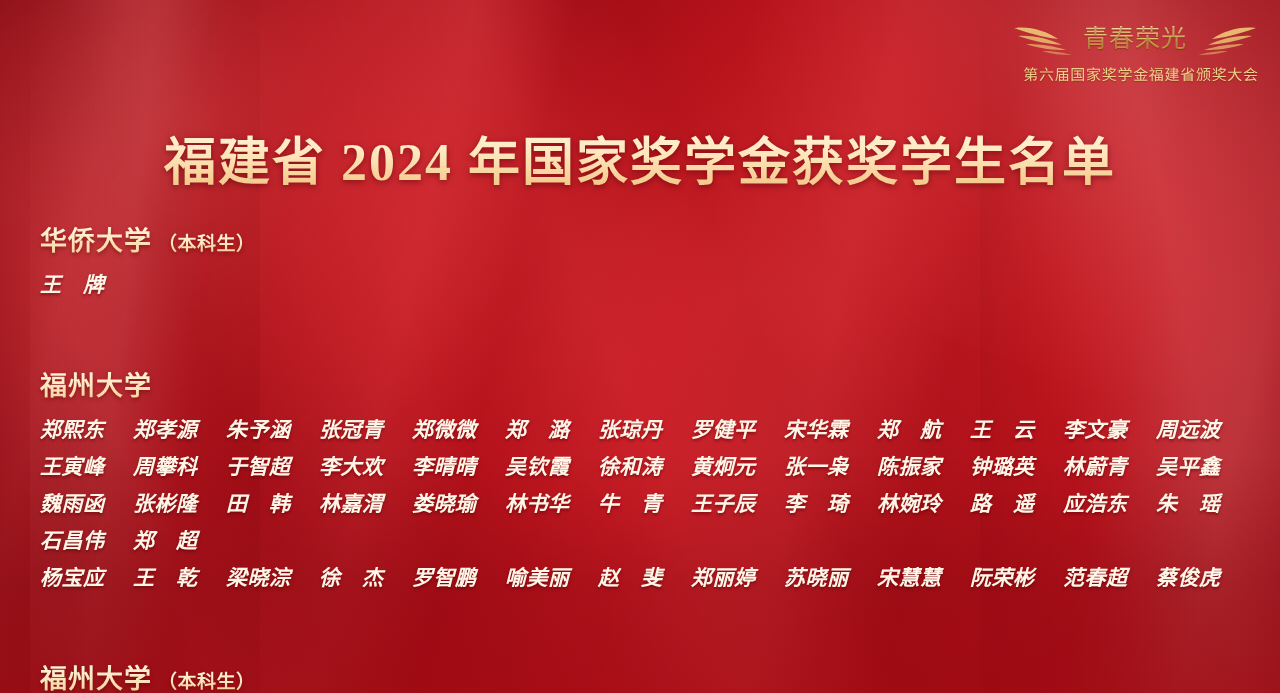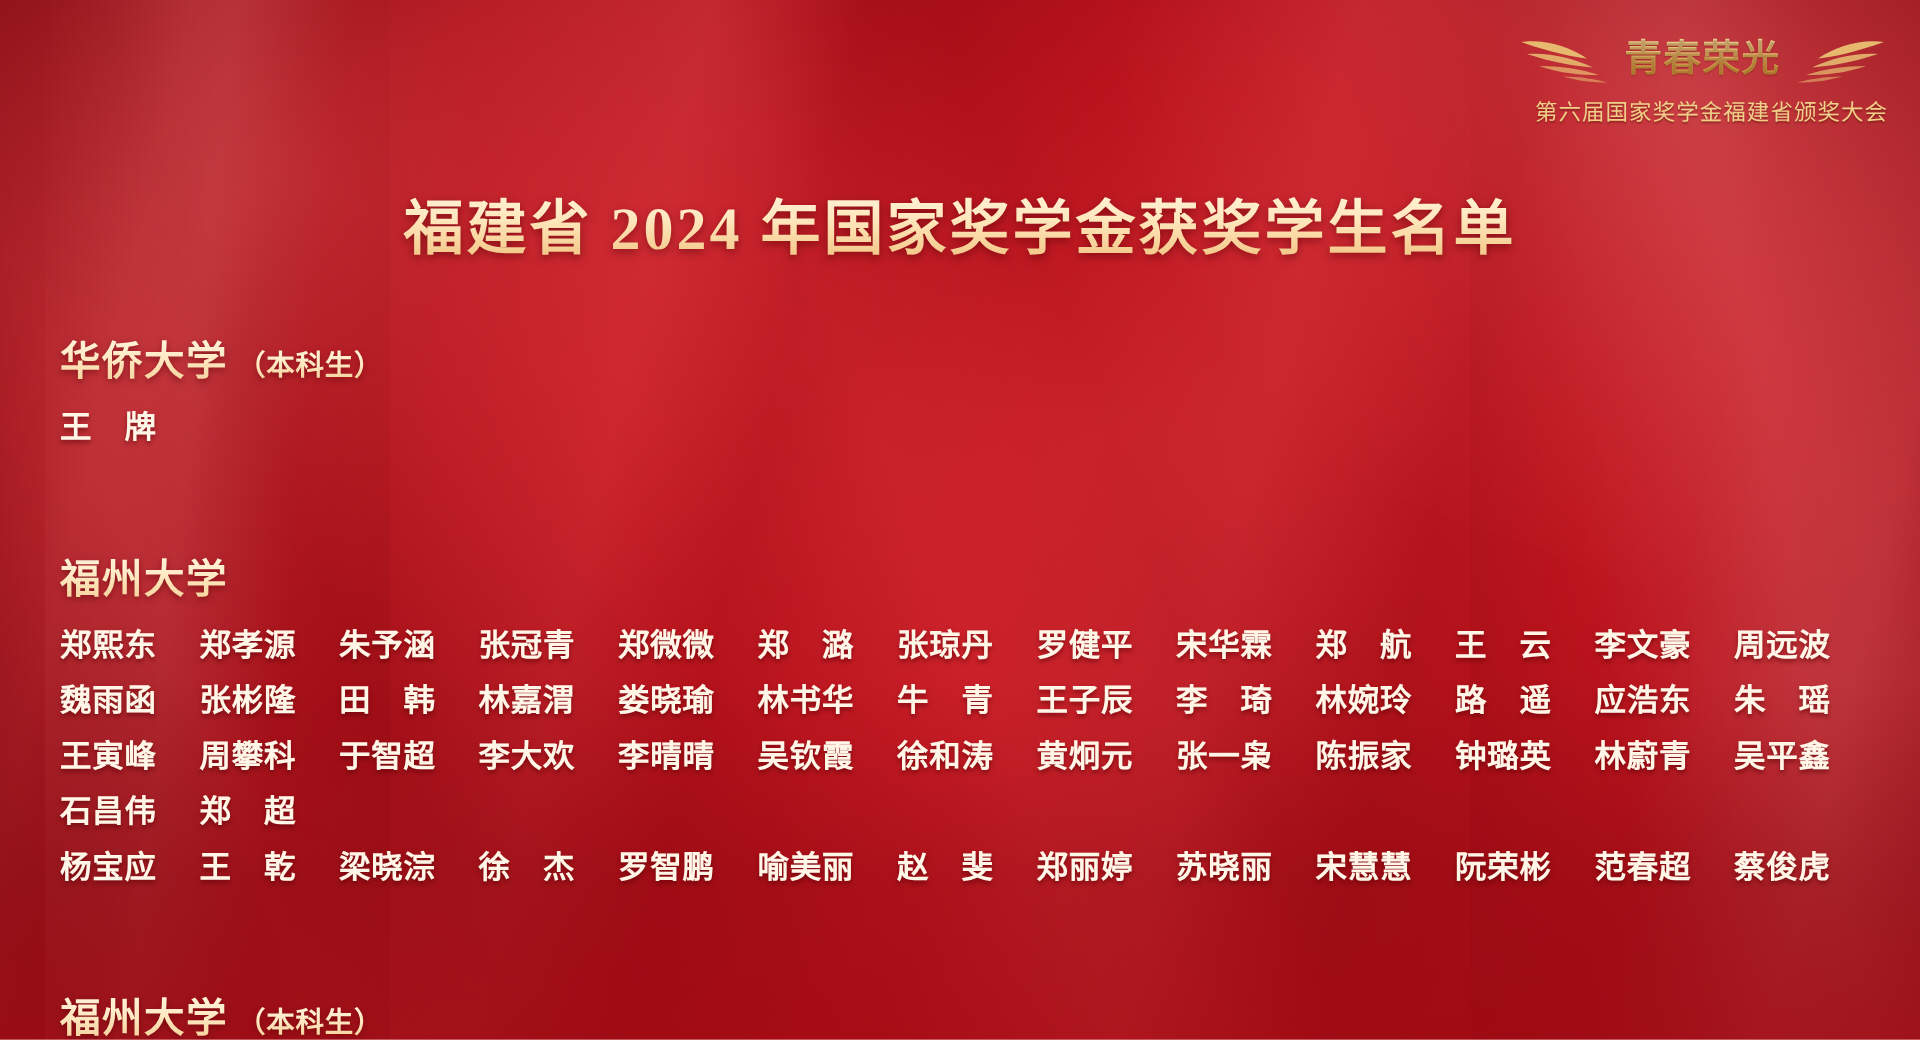--- a/index.html
+++ b/index.html
@@ -96,21 +96,21 @@
   .logo-main {
     position:relative;
     width:246px; height:52px;
     display:flex; align-items:center; justify-content:center;
   }
   .logo-wing { position:absolute; top:6px; }
   .logo-wing.left  { left:0; }
   .logo-wing.right { right:0; }
   .logo-text {
     font-family:"Liberation Sans", "DejaVu Sans", sans-serif;
-    font-size:25px; font-weight:bold;
+    font-size:25px; font-weight:normal;
     letter-spacing:1px;
     background:linear-gradient(180deg, #fff0c0 0%, #f5d98a 38%, #e0b455 70%, #cf9c3a 100%);
     -webkit-background-clip:text; background-clip:text;
     -webkit-text-fill-color:transparent; color:#e8c471;
     text-shadow:0 1px 1px rgba(90,25,0,0.35);
     z-index:2;
   }
   .logo-sub {
     margin-top:3px;
     font-family:Liberation Sans, sans-serif;
@@ -118,21 +118,21 @@
     color:#f0cf88;
     white-space:nowrap;
     text-shadow:0 1px 1px rgba(80,20,0,0.4);
     margin-left:12px;
   }
 
   
   .title {
     position:absolute; left:0; right:0; top:120px;
     text-align:center;
-    font-size:40px; font-weight:bold;
+    font-size:52px; font-weight:bold;
     letter-spacing:2px;
     color:#ffe9c2;
     background:linear-gradient(180deg, #fff6e2 0%, #ffe7bd 45%, #f6cf95 78%, #eebd78 100%);
     -webkit-background-clip:text; background-clip:text;
     -webkit-text-fill-color:transparent;
     filter:drop-shadow(0 2px 3px rgba(85,0,6,0.55));
     white-space:nowrap;
   }
 
   
@@ -165,20 +165,21 @@
     -webkit-background-clip:text; background-clip:text;
     -webkit-text-fill-color:transparent;
     color:#ffe9c4;
   }
 
   .name-rows { margin-top:10px; }
 
   .name-row {
     display:flex;
     margin-bottom:7px;
+    font-style:italic;
   }
   .name {
     width:93px;
     flex:0 0 93px;
     font-size:21px;
     font-weight:bold;
     letter-spacing:0.5px;
     color:#fff6e8;
     text-shadow:0 2px 3px rgba(85,0,6,0.55);
     white-space:nowrap;
@@ -254,50 +255,50 @@
             <div class="name">郑　潞</div>
             <div class="name">张琼丹</div>
             <div class="name">罗健平</div>
             <div class="name">宋华霖</div>
             <div class="name">郑　航</div>
             <div class="name">王　云</div>
             <div class="name">李文豪</div>
             <div class="name">周远波</div>
           </div>
           <div class="name-row">
+            <div class="name">王寅峰</div>
+            <div class="name">周攀科</div>
+            <div class="name">于智超</div>
+            <div class="name">李大欢</div>
+            <div class="name">李晴晴</div>
+            <div class="name">吴钦霞</div>
+            <div class="name">徐和涛</div>
+            <div class="name">黄炯元</div>
+            <div class="name">张一枭</div>
+            <div class="name">陈振家</div>
+            <div class="name">钟璐英</div>
+            <div class="name">林蔚青</div>
+            <div class="name">吴平鑫</div>
+          </div>
+          <div class="name-row">
             <div class="name">魏雨函</div>
             <div class="name">张彬隆</div>
             <div class="name">田　韩</div>
             <div class="name">林嘉渭</div>
             <div class="name">娄晓瑜</div>
             <div class="name">林书华</div>
             <div class="name">牛　青</div>
             <div class="name">王子辰</div>
             <div class="name">李　琦</div>
             <div class="name">林婉玲</div>
             <div class="name">路　遥</div>
             <div class="name">应浩东</div>
             <div class="name">朱　瑶</div>
           </div>
           <div class="name-row">
-            <div class="name">王寅峰</div>
-            <div class="name">周攀科</div>
-            <div class="name">于智超</div>
-            <div class="name">李大欢</div>
-            <div class="name">李晴晴</div>
-            <div class="name">吴钦霞</div>
-            <div class="name">徐和涛</div>
-            <div class="name">黄炯元</div>
-            <div class="name">张一枭</div>
-            <div class="name">陈振家</div>
-            <div class="name">钟璐英</div>
-            <div class="name">林蔚青</div>
-            <div class="name">吴平鑫</div>
-          </div>
-          <div class="name-row">
             <div class="name">石昌伟</div>
             <div class="name">郑　超</div>
           </div>
           <div class="name-row">
             <div class="name">杨宝应</div>
             <div class="name">王　乾</div>
             <div class="name">梁晓淙</div>
             <div class="name">徐　杰</div>
             <div class="name">罗智鹏</div>
             <div class="name">喻美丽</div>

